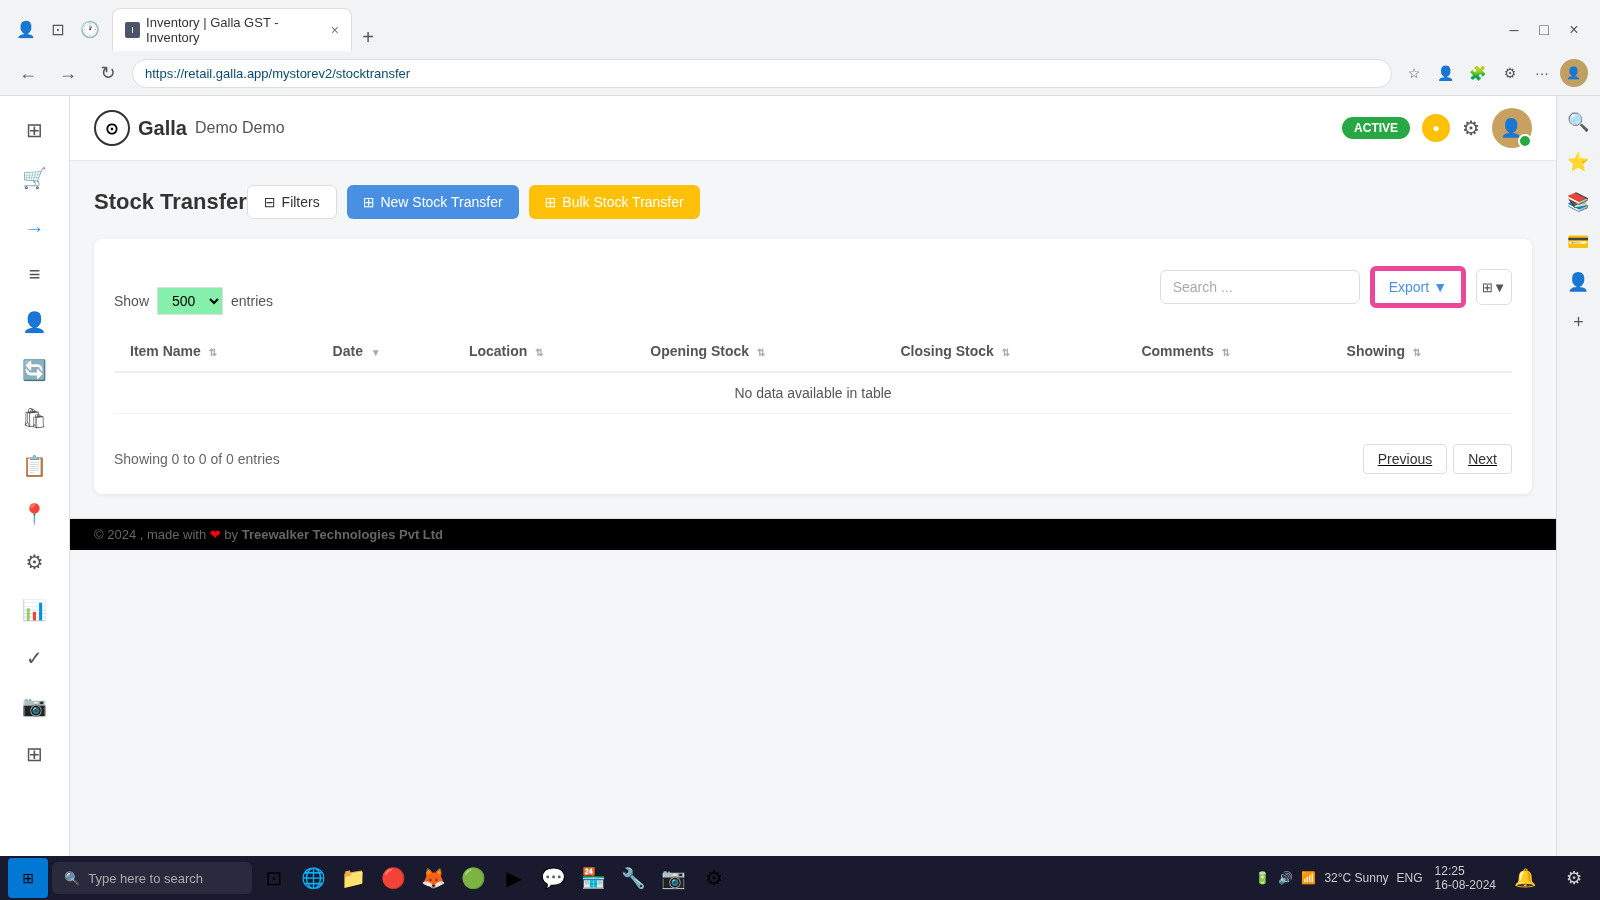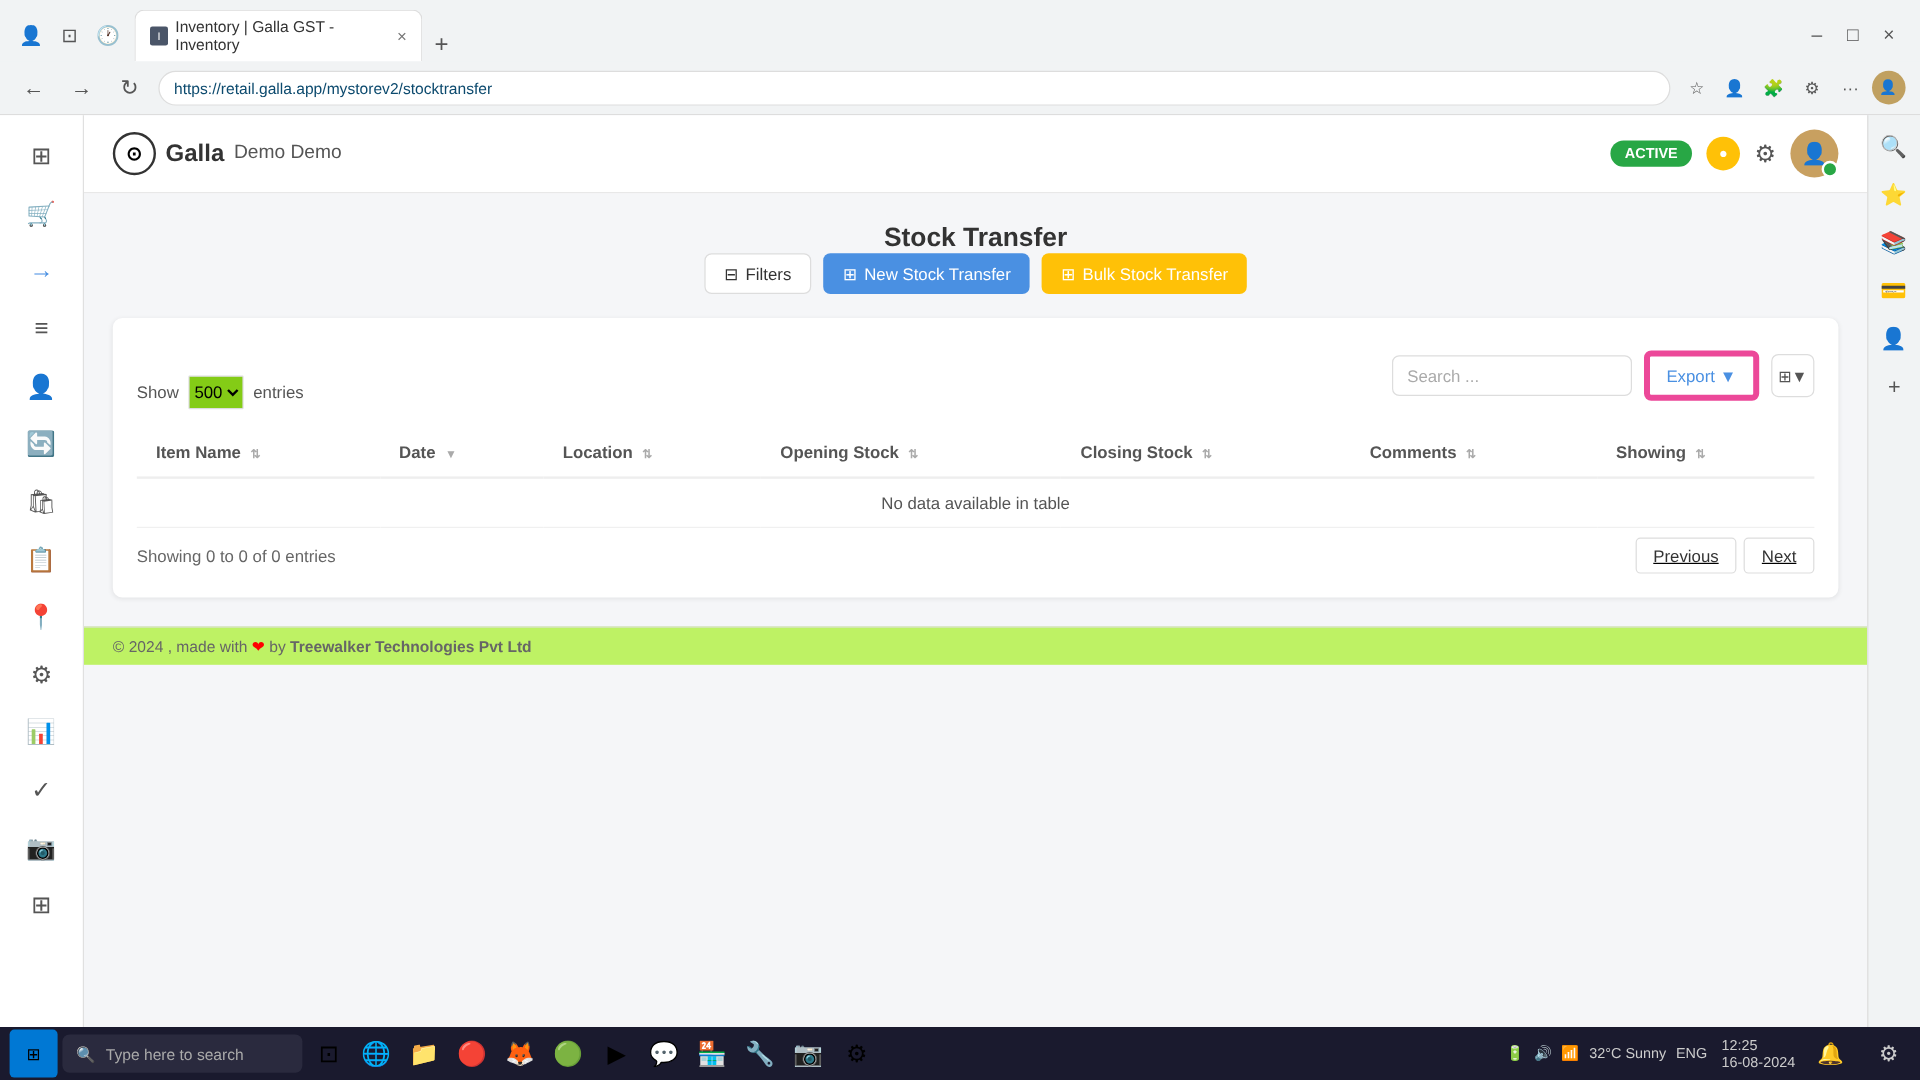--- a/index.html
+++ b/index.html
@@ -45,56 +45,56 @@
     .store-name { font-size: 16px; color: #555; }
     .header-right { display: flex; align-items: center; gap: 12px; }
     .active-badge { background: #28a745; color: white; padding: 4px 12px; border-radius: 20px; font-size: 12px; font-weight: bold; }
     .coin-badge { width: 28px; height: 28px; border-radius: 50%; background: #ffc107; display: flex; align-items: center; justify-content: center; color: white; font-weight: bold; font-size: 12px; }
     .gear-icon { font-size: 20px; color: #555; cursor: pointer; }
     .user-avatar { width: 40px; height: 40px; border-radius: 50%; background: #c8a060; display: flex; align-items: center; justify-content: center; color: white; font-size: 18px; position: relative; }
     .user-indicator { width: 14px; height: 14px; border-radius: 50%; background: #28a745; position: absolute; bottom: 0; right: 0; border: 2px solid white; }
 
     
     .page-content { padding: 24px; }
-    .page-header { display: flex; align-items: center; justify-content: flex-start; margin-bottom: 20px; flex-direction: column; }
+    .page-header { display: flex; align-items: center; justify-content: flex-start; margin-bottom: 20px; }
     .page-title { font-size: 22px; font-weight: 600; color: #333; }
     .page-actions { display: flex; gap: 10px; }
     .btn { padding: 8px 16px; border-radius: 6px; border: none; cursor: pointer; font-size: 14px; font-weight: 500; display: flex; align-items: center; gap: 6px; }
     .btn-filters { background: white; border: 1px solid #ddd; color: #333; }
     .btn-new { background: #4a90e2; color: white; }
     .btn-bulk { background: #ffc107; color: white; }
 
     
     .table-card { background: white; border-radius: 8px; padding: 20px; box-shadow: 0 1px 4px rgba(0,0,0,0.08); }
     .table-controls { display: flex; align-items: center; justify-content: space-between; margin-bottom: 16px; }
     .show-entries { display: flex; align-items: center; gap: 8px; color: #555; margin-top: 28px; }
-    .show-entries select { padding: 4px 0; border: 1px solid #ddd; border-radius: 1px; background: #84cc16; font-size: 14px; }
+    .show-entries select { padding: 4px 10px; border: 1px solid #ddd; border-radius: 1px; background: #86efac; font-size: 14px; }
     .table-search-area { display: flex; align-items: center; gap: 10px; }
     .search-input { padding: 8px 12px; border: 1px solid #ddd; border-radius: 6px; width: 200px; font-size: 14px; outline: none; color: #333; }
     .search-input::placeholder { color: #aaa; }
     .export-btn { padding: 8px 14px; border: 5px solid #ec4899; border-radius: 6px; background: white; color: #4a90e2; cursor: pointer; font-size: 14px; display: flex; align-items: center; gap: 4px; }
     .grid-btn { width: 36px; height: 36px; border: 1px solid #ddd; border-radius: 6px; background: white; display: flex; align-items: center; justify-content: center; cursor: pointer; color: #555; }
 
     
     .data-table { width: 100%; border-collapse: collapse; }
     .data-table th { padding: 12px 16px; text-align: left; font-weight: 600; color: #555; border-bottom: 2px solid #eee; font-size: 14px; white-space: nowrap; }
     .data-table th .sort-icon { margin-left: 4px; color: #aaa; font-size: 10px; }
     .data-table td { padding: 12px 16px; border-bottom: 1px solid #f0f0f0; color: #555; font-size: 14px; }
     .no-data { text-align: center; color: #888; padding: 30px; }
-    .table-footer { display: flex; align-items: center; justify-content: space-between; margin-top: 8px; }
+    .table-footer { display: flex; align-items: center; justify-content: space-between; margin-top: 30px; }
     .showing-info { color: #666; font-size: 14px; }
     .pagination { display: flex; gap: 6px; text-decoration: underline; }
     .page-btn { padding: 6px 14px; border: 1px solid #ddd; border-radius: 4px; background: white; cursor: pointer; color: #333; font-size: 14px; }
 
     
     .right-sidebar { width: 44px; background: #f1f3f4; border-left: 1px solid #ddd; display: flex; flex-direction: column; align-items: center; padding: 8px 0; gap: 4px; }
     .right-sidebar-icon { width: 36px; height: 36px; display: flex; align-items: center; justify-content: center; cursor: pointer; color: #555; font-size: 18px; border-radius: 4px; }
 
     
-    .footer { background: #bef264; border-top: 1px solid #e0e0e0; padding: 8px 24px; display: flex; align-items: center; justify-content: space-between; font-size: 13px; color: #666; }
+    .footer { background: #000000; border-top: 1px solid #e0e0e0; padding: 8px 24px; display: flex; align-items: center; justify-content: space-between; font-size: 13px; color: #666; }
     .footer-heart { color: red; }
 
     
     .taskbar { height: 44px; background: #1a1a2e; display: flex; align-items: center; padding: 0 8px; gap: 4px; position: fixed; bottom: 0; left: 0; width: 1600px; }
     .taskbar-start { width: 40px; height: 40px; background: #0078d4; border-radius: 4px; display: flex; align-items: center; justify-content: center; cursor: pointer; }
     .taskbar-search { flex: 0 0 200px; height: 32px; background: #2a2a3e; border-radius: 6px; display: flex; align-items: center; padding: 0 12px; gap: 8px; color: #aaa; font-size: 13px; cursor: pointer; }
     .taskbar-items { display: flex; gap: 4px; align-items: center; }
     .taskbar-item { width: 36px; height: 36px; display: flex; align-items: center; justify-content: center; cursor: pointer; border-radius: 4px; font-size: 20px; }
     .taskbar-right { margin-left: auto; display: flex; align-items: center; gap: 12px; color: #ccc; font-size: 12px; }
     .taskbar-systray { display: flex; align-items: center; gap: 8px; }

